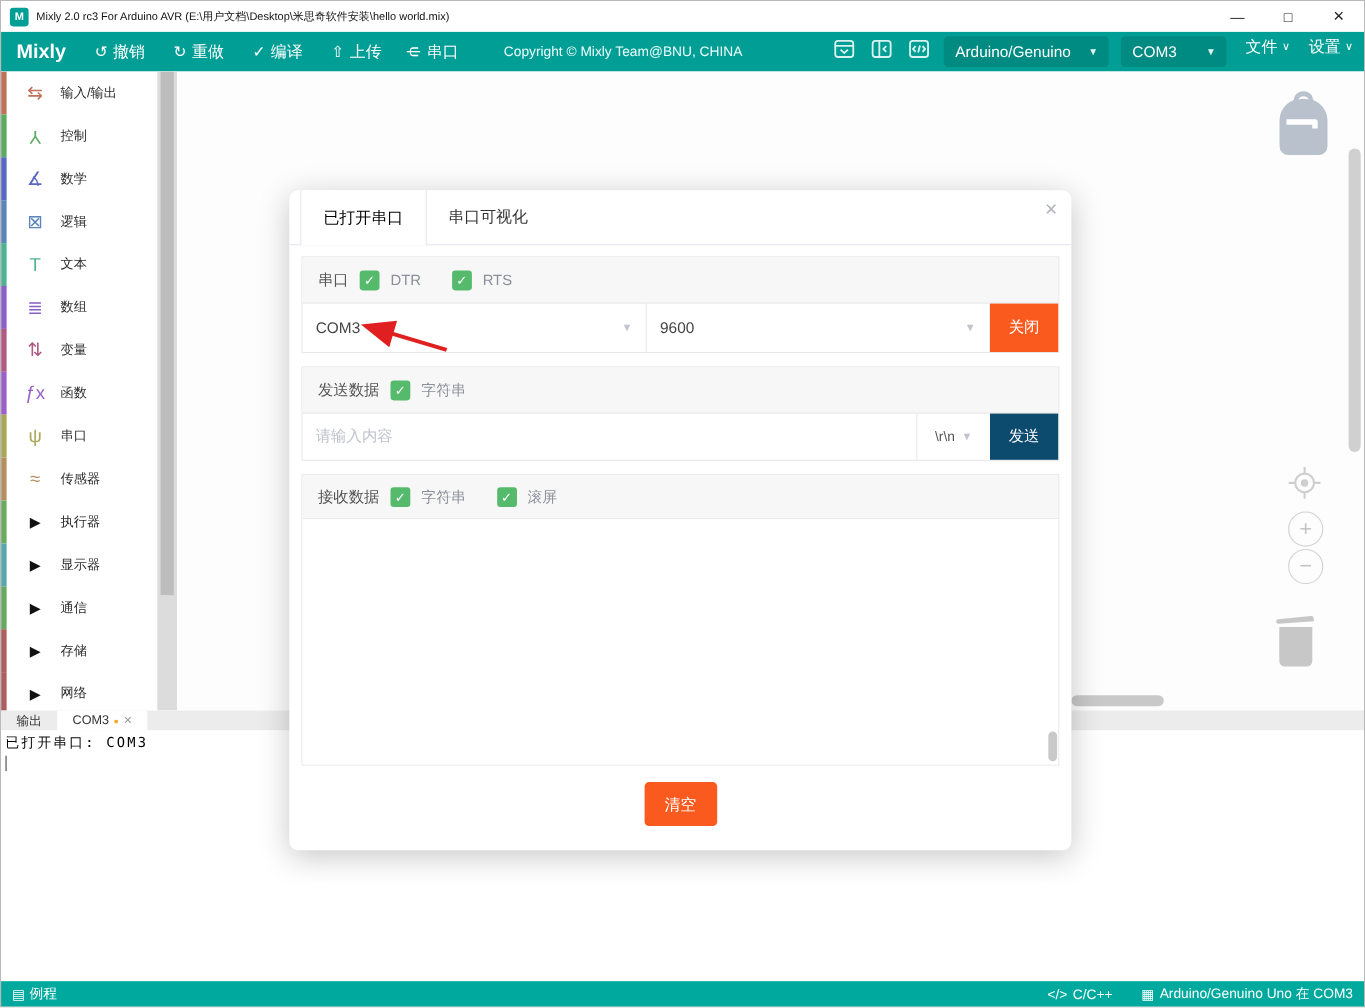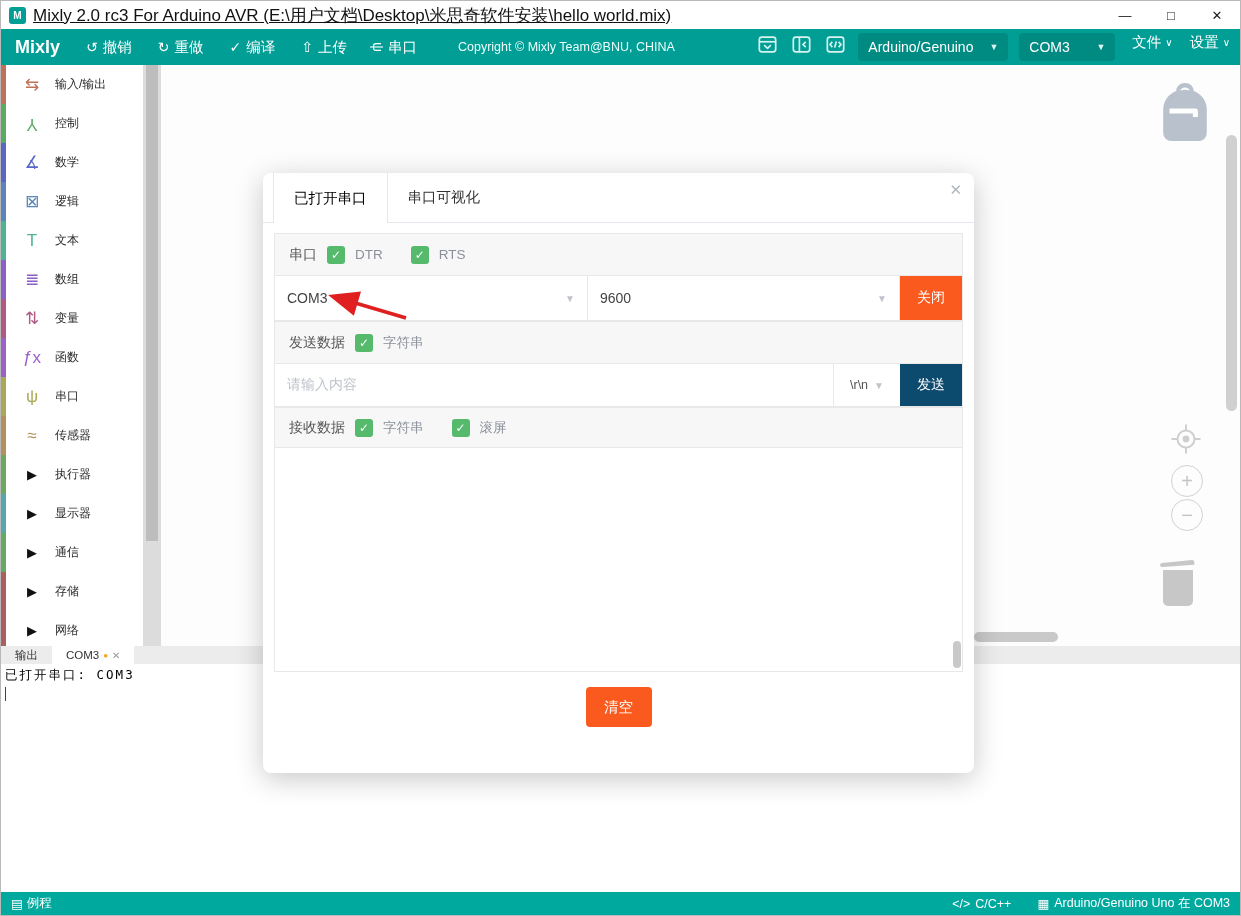--- a/index.html
+++ b/index.html
@@ -3,21 +3,21 @@
 <meta charset="utf-8">
 <style>
   * { margin:0; padding:0; box-sizing:border-box; }
   html,body { width:1241px; height:916px; overflow:hidden; }
   body { font-family:"Liberation Sans","DejaVu Sans",sans-serif; background:#fff; position:relative; }
   #window { position:absolute; inset:0; border:1px solid #b9b9b9; background:#fdfdfd; }
 
   
   .titlebar { position:absolute; left:0; top:0; right:0; height:28px; background:#fff; display:flex; align-items:center; padding-left:8px; }
   .app-logo { width:17px; height:17px; background:#009e94; border-radius:3px; margin-right:7px; display:flex; align-items:center; justify-content:center; color:#fff; font-size:10px; font-weight:bold; }
-  .title-text { font-size:17px; color:#111;text-decoration:underline; }
+  .title-text { font-size:10px; color:#111; }
   .win-controls { margin-left:auto; display:flex; height:100%; }
   .win-btn { width:46px; height:100%; display:flex; align-items:center; justify-content:center; font-size:13px; color:#222; cursor:pointer; }
 
   
   .menubar { position:absolute; left:0; top:28px; right:0; height:36px; background:#009e94; display:flex; align-items:center; color:#fff; }
   .brand { font-size:18px; font-weight:bold; margin:0 26px 0 14px; }
   .menu-item { display:flex; align-items:center; gap:5px; margin-right:26px; font-size:14.5px; cursor:pointer; }
   .mi-icon { font-size:14px; display:inline-block; }
   .copyright { position:absolute; left:457px; font-size:12.5px; color:#ecfffd; }
   .mb-right { position:absolute; right:10px; display:flex; align-items:flex-start; gap:11px; }
@@ -69,21 +69,21 @@
   .sb-right .seg { display:flex; align-items:center; gap:5px; cursor:pointer; }
 
   
   .dialog { position:absolute; left:262px; top:172px; width:711px; height:600px; background:#fff; border-radius:8px; box-shadow:0 6px 28px rgba(0,0,0,.22); z-index:10; }
   .dlg-close { position:absolute; right:12px; top:8px; color:#b1b5bd; font-size:15px; cursor:pointer; z-index:12; }
   .dlg-tabs { height:50px; border-bottom:1px solid #e4e7ed; display:flex; align-items:stretch; padding-left:10px; }
   .dlg-tab { display:flex; align-items:center; padding:0 20px; font-size:14.5px; color:#333; cursor:pointer; }
   .dlg-tab.active { border-left:1px solid #e4e7ed; border-right:1px solid #e4e7ed; background:#fff; color:#000; margin-bottom:-1px; }
   .dlg-body { padding:10px 11px 0 11px; }
 
-  .section { border:1px solid #e8e8e8; }
+  .section { border:1px solid #e8e8e8; margin-top:12px; }
   .section:first-child { margin-top:0; }
   .sec-head { background:#f7f7f7; border-bottom:1px solid #e8e8e8; display:flex; align-items:center; padding:0 14px; gap:10px; }
   .sec-head .hlabel { font-size:14px; color:#555; }
   .sec-head .sublabel { font-size:13.5px; color:#8a8f99; margin-right:18px; }
   .cb { width:18px; height:18px; background:#56ba6d; border-radius:3px; color:#fff; font-size:12px; display:flex; align-items:center; justify-content:center; cursor:pointer; flex:none; }
 
   .s1-head { height:42px; }
   .s1-row { height:44px; display:flex; align-items:stretch; }
   .cell-select { display:flex; align-items:center; justify-content:space-between; padding:0 12px; font-size:14px; color:#444; border-right:1px solid #e8e8e8; cursor:pointer; }
   .cell-select .sel-arrow { color:#c0c4cc; font-size:10px; }

